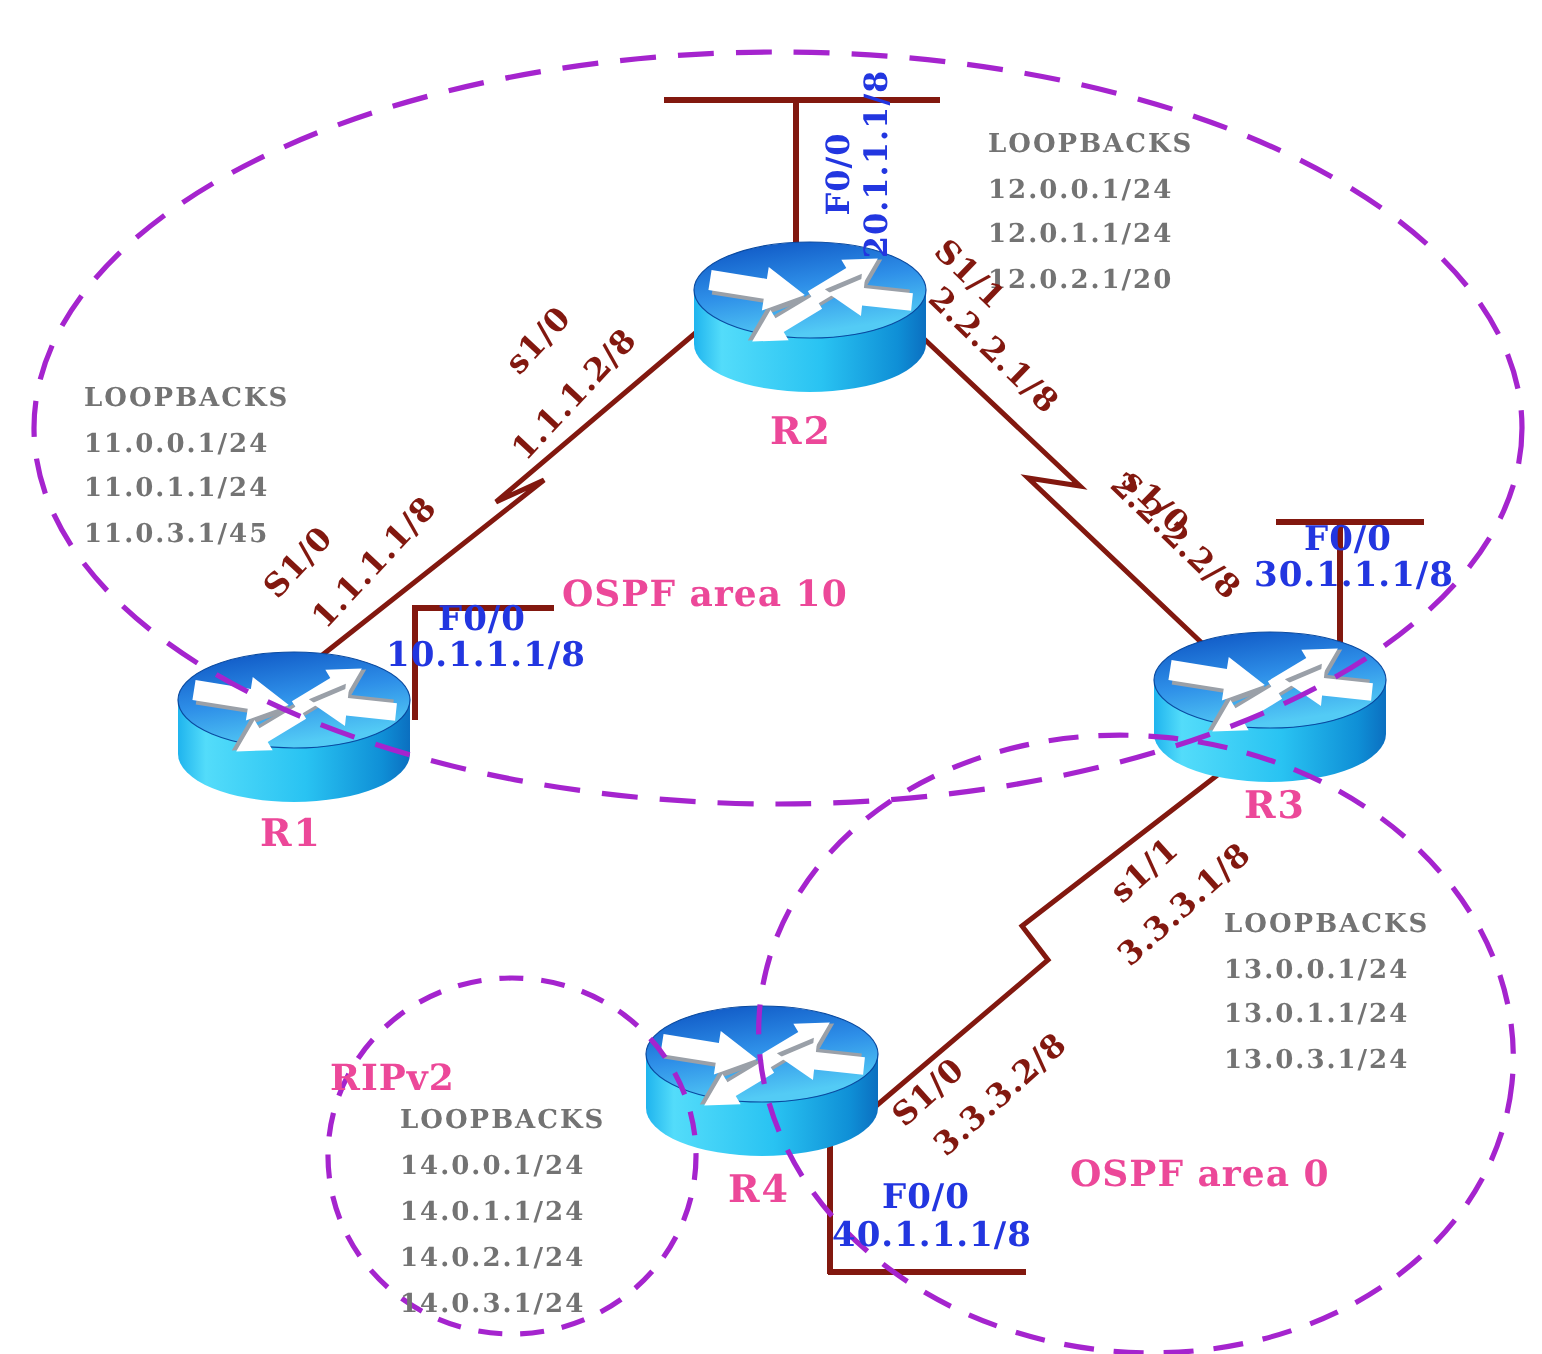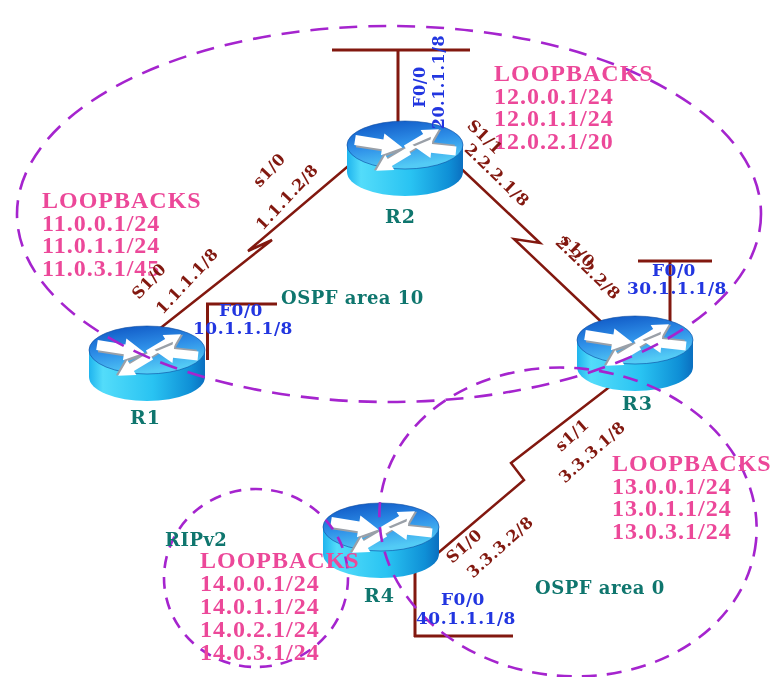--- a/index.html
+++ b/index.html
@@ -2,22 +2,22 @@
 <html><head>
 <meta charset="utf-8">
 <style>
   html,body{margin:0;padding:0;background:#fff;}
   .stage{
     position:relative;width:771px;height:677px;background:#FFFFFF;overflow:hidden;
     font-family:"DejaVu Serif","Liberation Serif",serif;font-weight:bold;
   }
   .stage svg{position:absolute;left:0;top:0;}
   .lbl{position:absolute;white-space:nowrap;}
-  .green{color:#ec4899;font-size:24px;letter-spacing:1px;line-height:22.5px;font-family:Liberation Serif, serif;}
-  .red{color:#0f766e;}
+  .green{color:#737373;font-size:13px;letter-spacing:1px;line-height:22.5px;}
+  .red{color:#ec4899;}
   .rname{font-size:19px;letter-spacing:1px;}
   .zone{font-size:18px;letter-spacing:.5px;}
   .blue{color:#2236E0;font-size:17px;letter-spacing:.5px;}
   .maroon{color:#82180F;font-size:16px;letter-spacing:.5px;}
 </style>
 </head>
 <body>
 
 <div class="stage">
 

